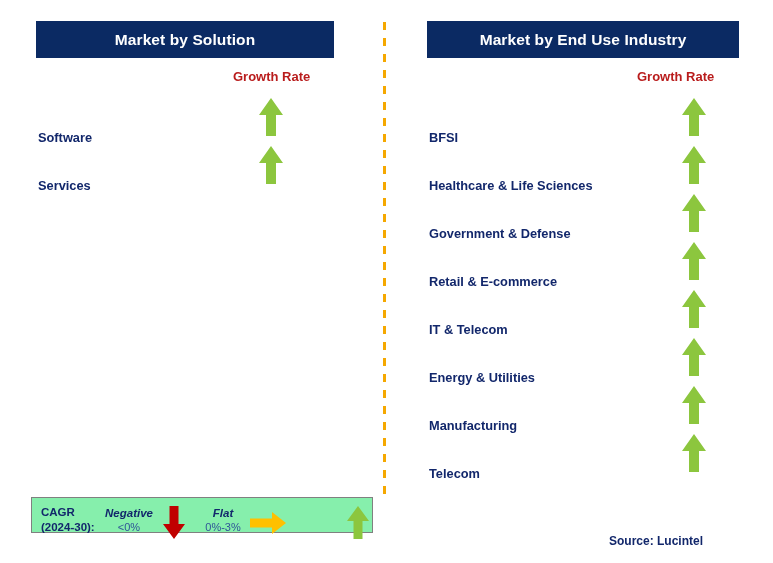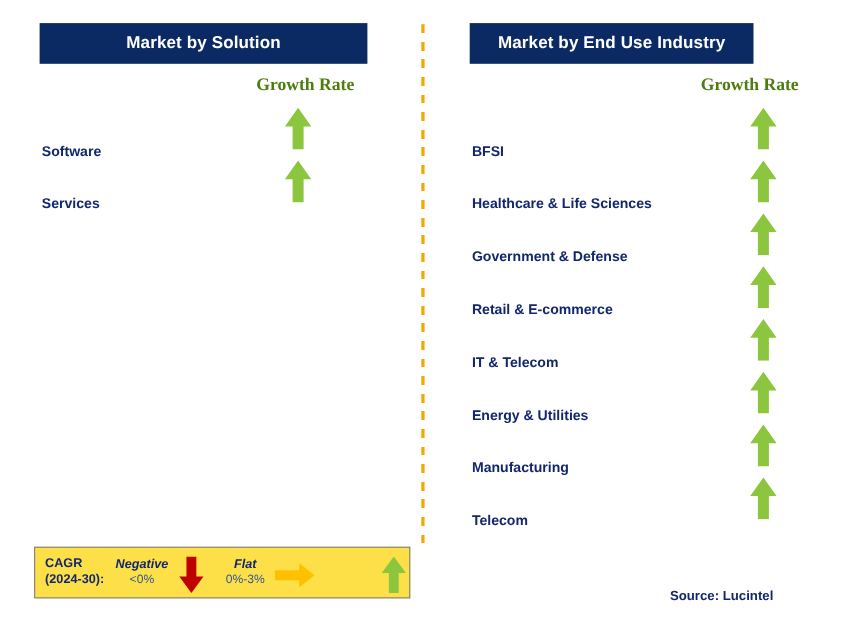--- a/index.html
+++ b/index.html
@@ -40,30 +40,29 @@
     letter-spacing: 0.1px;
     display: flex;
     align-items: center;
     justify-content: center;
     text-align: center;
   }
   .panel-left .panel-header {
     left: 36px; top: 21px; width: 298px; height: 37px;
   }
   .panel-right .panel-header {
-    left: 27px; top: 21px; width: 258px; height: 37px;
+    left: 27px; top: 21px; width: 312px; height: 37px;
   }
 
   .growth-rate-label {
     position: absolute;
-    font-size: 16px;
-    font-weight: bold;
-    color: #4d7c0f;
-    white-space: nowrap;
-    font-family: Liberation Serif, serif;
+    font-size: 13px;
+    font-weight: bold;
+    color: #b91c1c;
+    white-space: nowrap;
   }
   .panel-left  .growth-rate-label { left: 233px; top: 69px; }
   .panel-right .growth-rate-label { left: 237px; top: 69px; }
 
   
   .rows {
     position: absolute;
     left: 0;
     top: 0;
     width: 100%;
@@ -114,23 +113,23 @@
       rgba(255,255,255,0) 16px
     );
   }
 
   
   .legend {
     position: absolute;
     left: 31px;
     top: 497px;
     width: 342px;
-    height: 47px;
+    height: 36px;
     border: 1.5px solid #808080;
-    background: #fde047;
+    background: #86efac;
     box-sizing: border-box;
   }
   .legend-inner {
     position: relative;
     width: 100%;
     height: 100%;
   }
   .legend-cagr {
     position: absolute;
     left: 9px;

